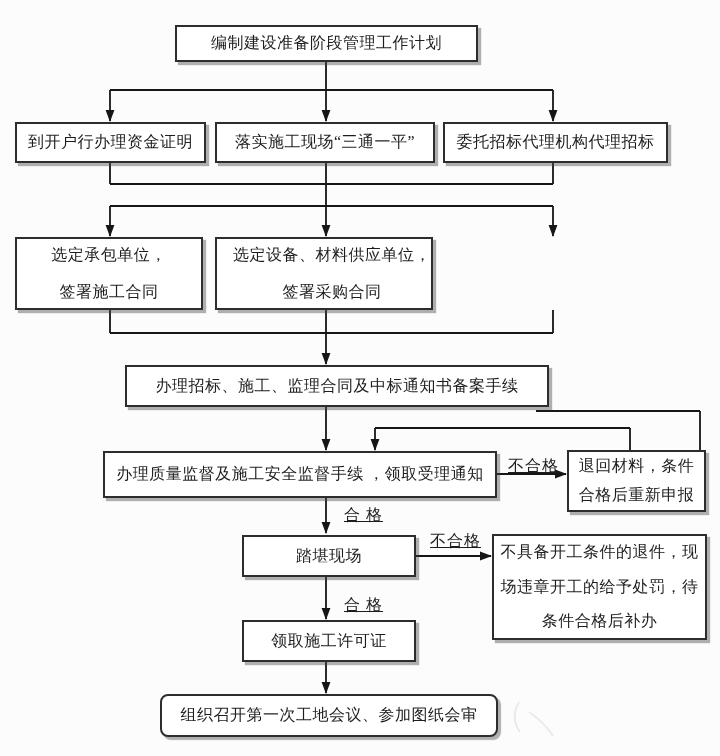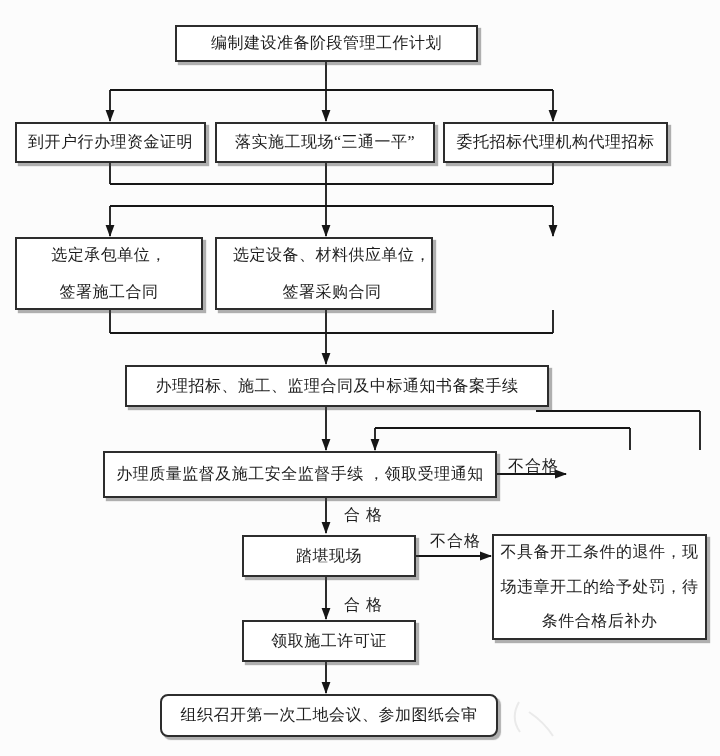--- a/index.html
+++ b/index.html
@@ -25,20 +25,21 @@
     box-sizing:border-box;
   }
   .node .txt { white-space:pre-line; line-height:1.4; }
   .node.lh-tall .txt { line-height:2.3; }
   .node.lh-mid  .txt { line-height:2.15; }
   .node.lh-two  .txt { line-height:1.8; }
   .edge-label {
     position:absolute; z-index:3;
     color:#1d1d1d; font-size:16px; letter-spacing:1px;
     white-space:nowrap;
+    text-decoration:underline;
   }
 </style>
 </head>
 <body>
 
 <div class="canvas">
 
   <svg class="wires" width="720" height="756" viewBox="0 0 720 756">
     <defs>
       <marker id="arrow" viewBox="0 0 12 10" refX="11" refY="5" markerWidth="12" markerHeight="10" markerUnits="userSpaceOnUse" orient="auto-start-reverse">
@@ -99,20 +100,24 @@
 签署采购合同</span>
   </div>
 
   <div class="node" style="left:125px;top:365px;width:424px;height:42px;">
     <span class="txt">办理招标、施工、监理合同及中标通知书备案手续</span>
   </div>
 
   <div class="node" style="left:103px;top:451px;width:394px;height:47px;">
     <span class="txt">办理质量监督及施工安全监督手续 ，领取受理通知</span>
   </div>
+  <div class="node lh-two" style="left:567px;top:450px;width:139px;height:62px;">
+    <span class="txt">退回材料，条件
+合格后重新申报</span>
+  </div>
 
   <div class="node" style="left:242px;top:535px;width:174px;height:42px;">
     <span class="txt">踏堪现场</span>
   </div>
   <div class="node lh-mid" style="left:492px;top:534px;width:215px;height:106px;">
     <span class="txt">不具备开工条件的退件，现
 场违章开工的给予处罚，待
 条件合格后补办</span>
   </div>
 

